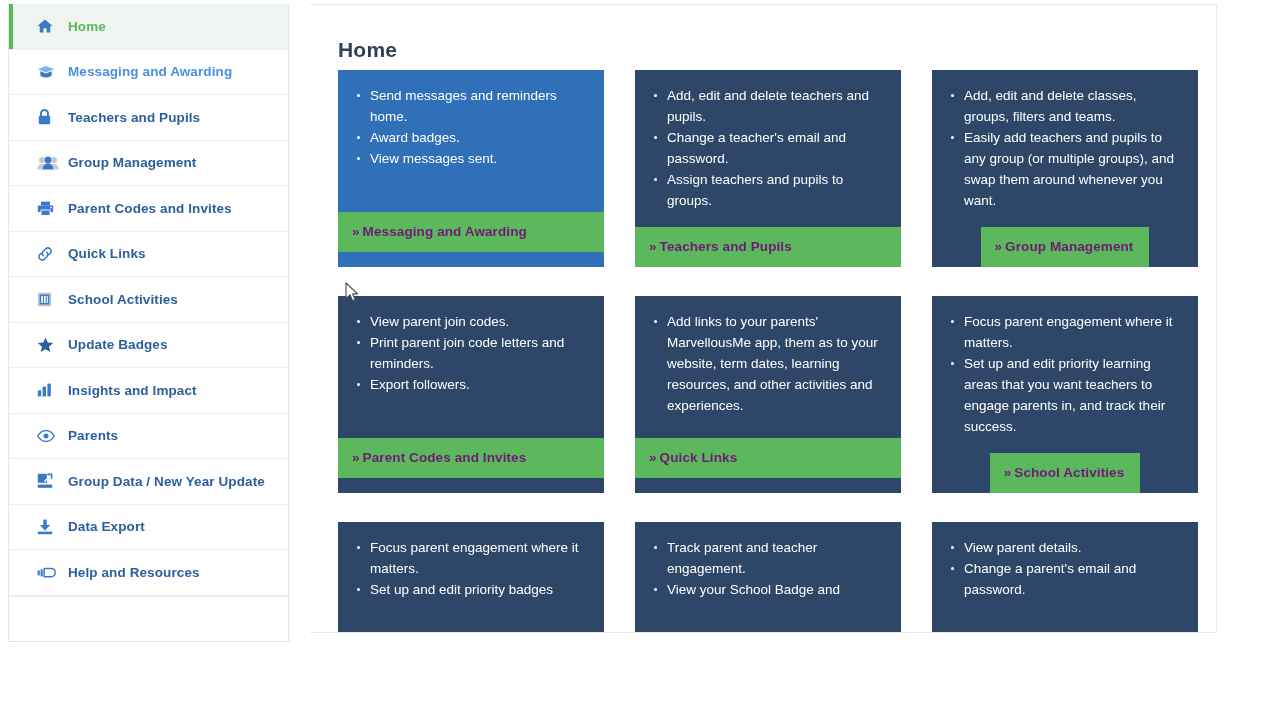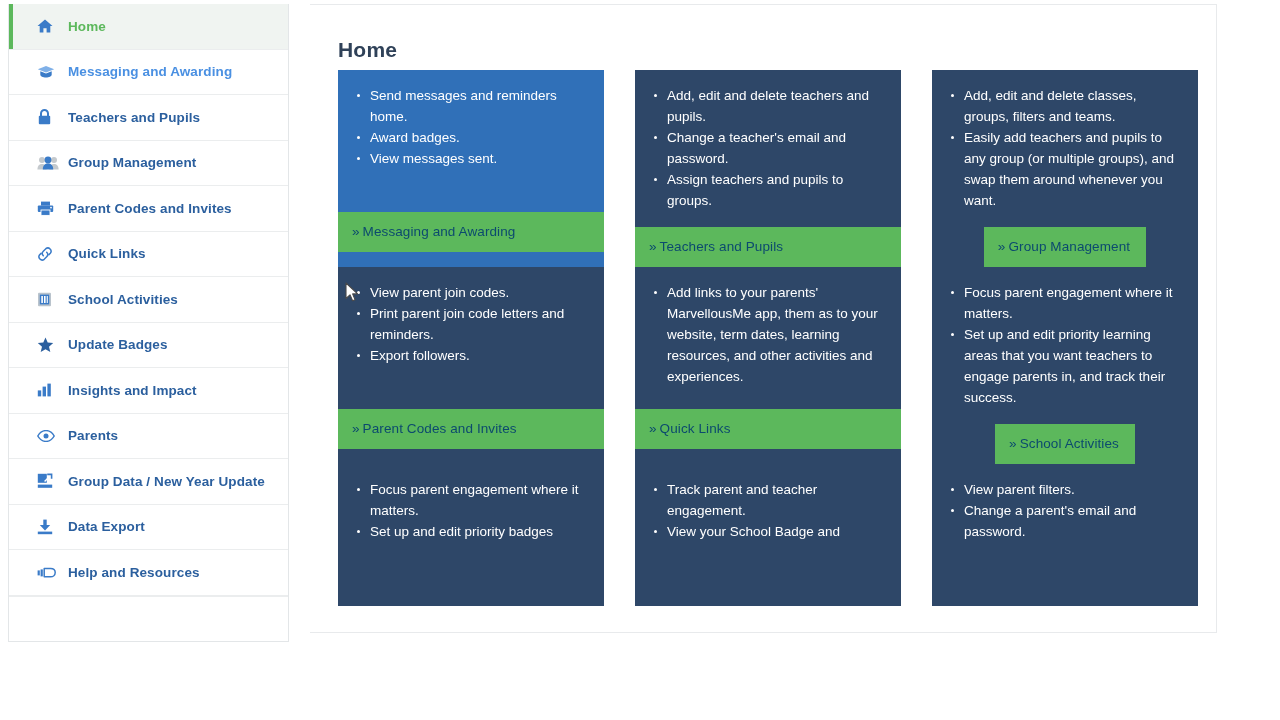--- a/index.html
+++ b/index.html
@@ -112,20 +112,21 @@
     left: 28px;
     top: 65px;
     width: 863px;
     display: flex;
     flex-wrap: wrap;
     gap: 0px;
   }
   .card {
     width: 266px;
     margin-right: 31px;
+    margin-bottom: 29px;
     background: #2e4768;
     display: flex;
     flex-direction: column;
     cursor: pointer;
   }
   .card:nth-child(3n) { margin-right: 0; align-items: center; }
   .card.hover { background: #3070b8; }
   .card-body {
     padding: 15px 16px 16px 10px;
     min-height: 142px;
@@ -150,23 +151,23 @@
     left: -13px;
     top: 9px;
     width: 3px;
     height: 3px;
     border-radius: 50%;
     background: #ffffff;
   }
   .card-foot {
     background: #5cb85c;
     padding: 12px 16px 13px 14px;
-    color: #0c4a6e;
+    color: #701a75;
     font-size: 13.5px;
-    font-weight: normal;
+    font-weight: bold;
     letter-spacing: 0.1px;
   }
   .card-foot .chev { margin-right: 3px; }
 
   
   #cursor {
     position: absolute;
     left: 345px;
     top: 282px;
     width: 16px;
@@ -385,21 +386,21 @@
           <div class="card-body">
             <ul>
               <li>Track parent and teacher engagement.</li>
               <li>View your School Badge and</li>
             </ul>
           </div>
         </div>
         <div class="card">
           <div class="card-body">
             <ul>
-              <li>View parent filters.</li>
+              <li>View parent details.</li>
               <li>Change a parent's email and password.</li>
             </ul>
           </div>
         </div>
       </div>
   </section>
 
   <svg id="cursor" viewBox="0 0 16 22" style="left: 345px; top: 282px;">
     <path d="M1,1 L1,16.5 L5,12.8 L7.6,18.8 L10.1,17.7 L7.6,11.9 L12.6,11.9 Z" fill="#ffffff" stroke="#4a4a4a" stroke-width="1.1" stroke-linejoin="round"></path>
   </svg>

